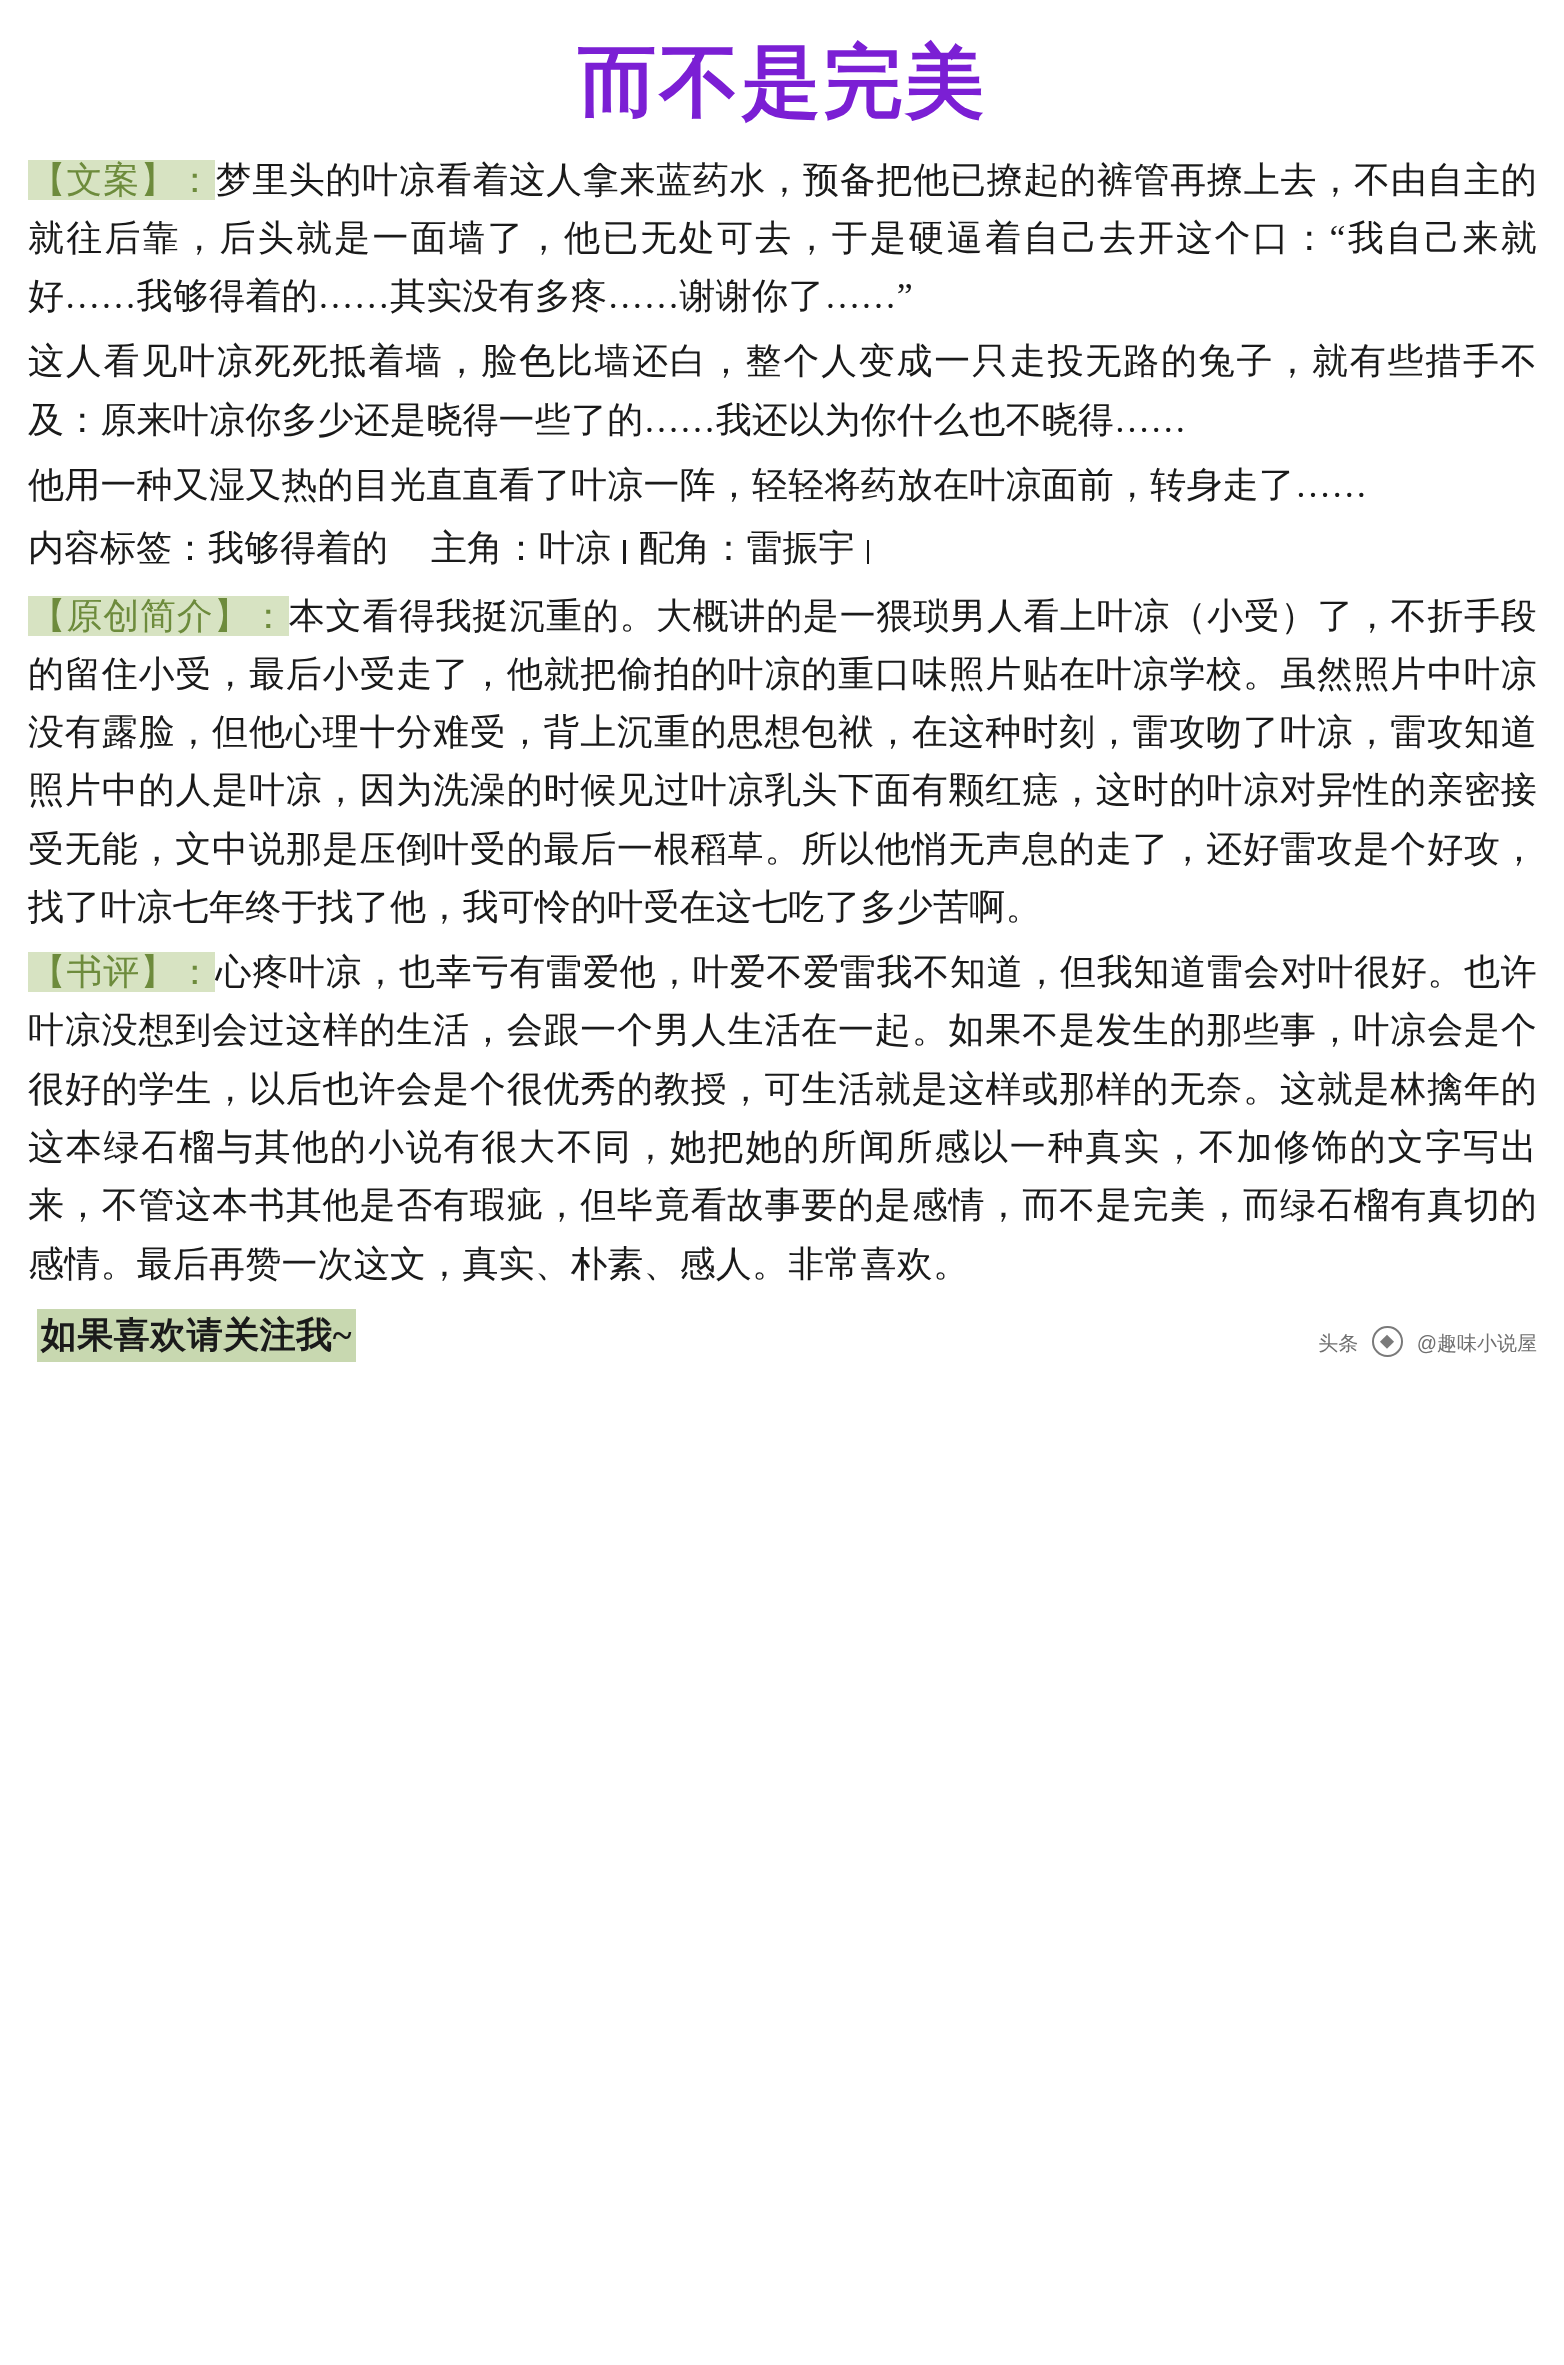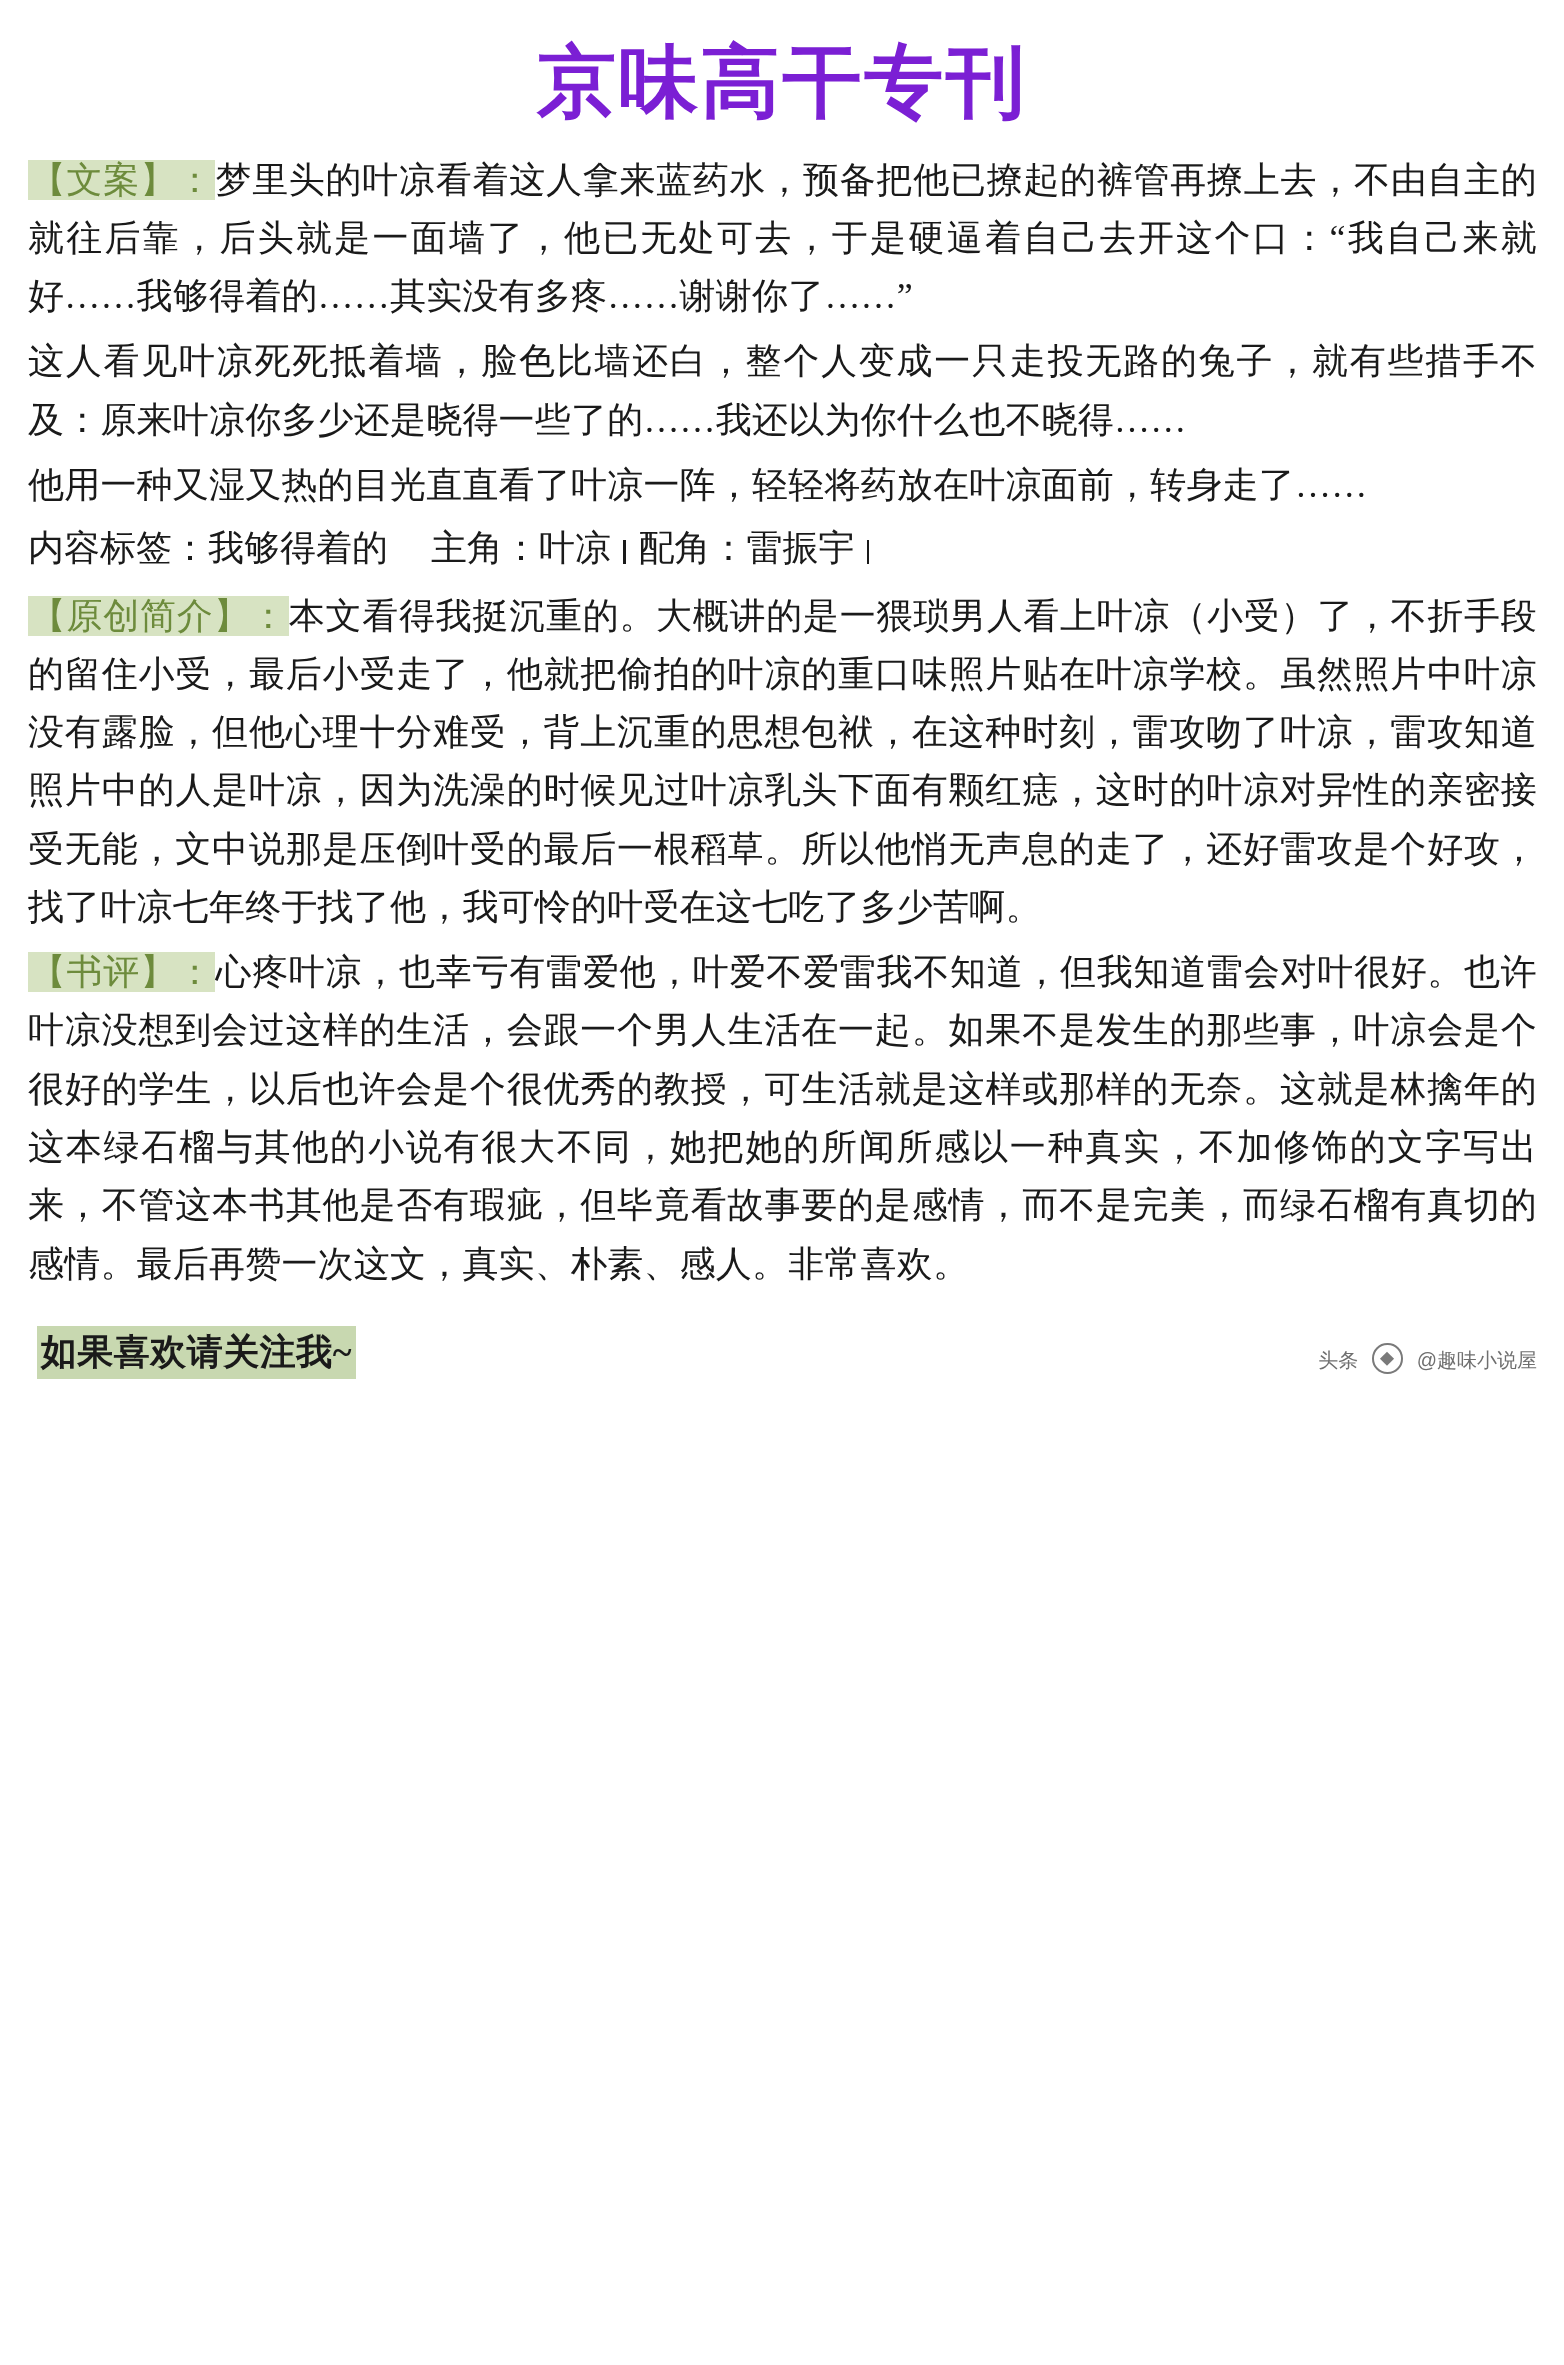--- a/index.html
+++ b/index.html
@@ -75,21 +75,21 @@
     height: 24.6px;
     background: #1a1a1a;
     vertical-align: -3.8px;
     margin: 0 12.3px;
   }
   .gap-wide {
     display: inline-block;
     width: 43px;
   }
   .footer {
-    margin-top: 33px;
+    margin-top: 16px;
     display: flex;
     align-items: flex-end;
     justify-content: space-between;
     padding-left: 9px;
   }
   .follow {
     font-size: 36px;
     font-weight: bold;
     background: #c8d8b0;
     padding: 1.9px 3.8px;
@@ -121,21 +121,21 @@
     height: 10.4px;
     background: #7a7a7a;
     transform: translate(-50%, -50%) rotate(45deg);
   }
 </style>
 </head>
 <body>
 
 <div class="page">
 
-  <div class="doc-title">京味高干专刊</div>
+  <div class="doc-title">而不是完美</div>
 
 
 
   <p class="para">
     <span class="label label-box">【文案】：</span><span>梦里头的叶凉看着这人拿来蓝药水，预备把他已撩起的裤管再撩上去，不由自主的就往后靠，后头就是一面墙了，他已无处可去，于是硬逼着自己去开这个口：“我自己来就好……我够得着的……其实没有多疼……谢谢你了……”</span>
   </p>
 
   <p class="para">这人看见叶凉死死抵着墙，脸色比墙还白，整个人变成一只走投无路的兔子，就有些措手不及：原来叶凉你多少还是晓得一些了的……我还以为你什么也不晓得……</p>
 
   <p class="para">他用一种又湿又热的目光直直看了叶凉一阵，轻轻将药放在叶凉面前，转身走了……</p>

